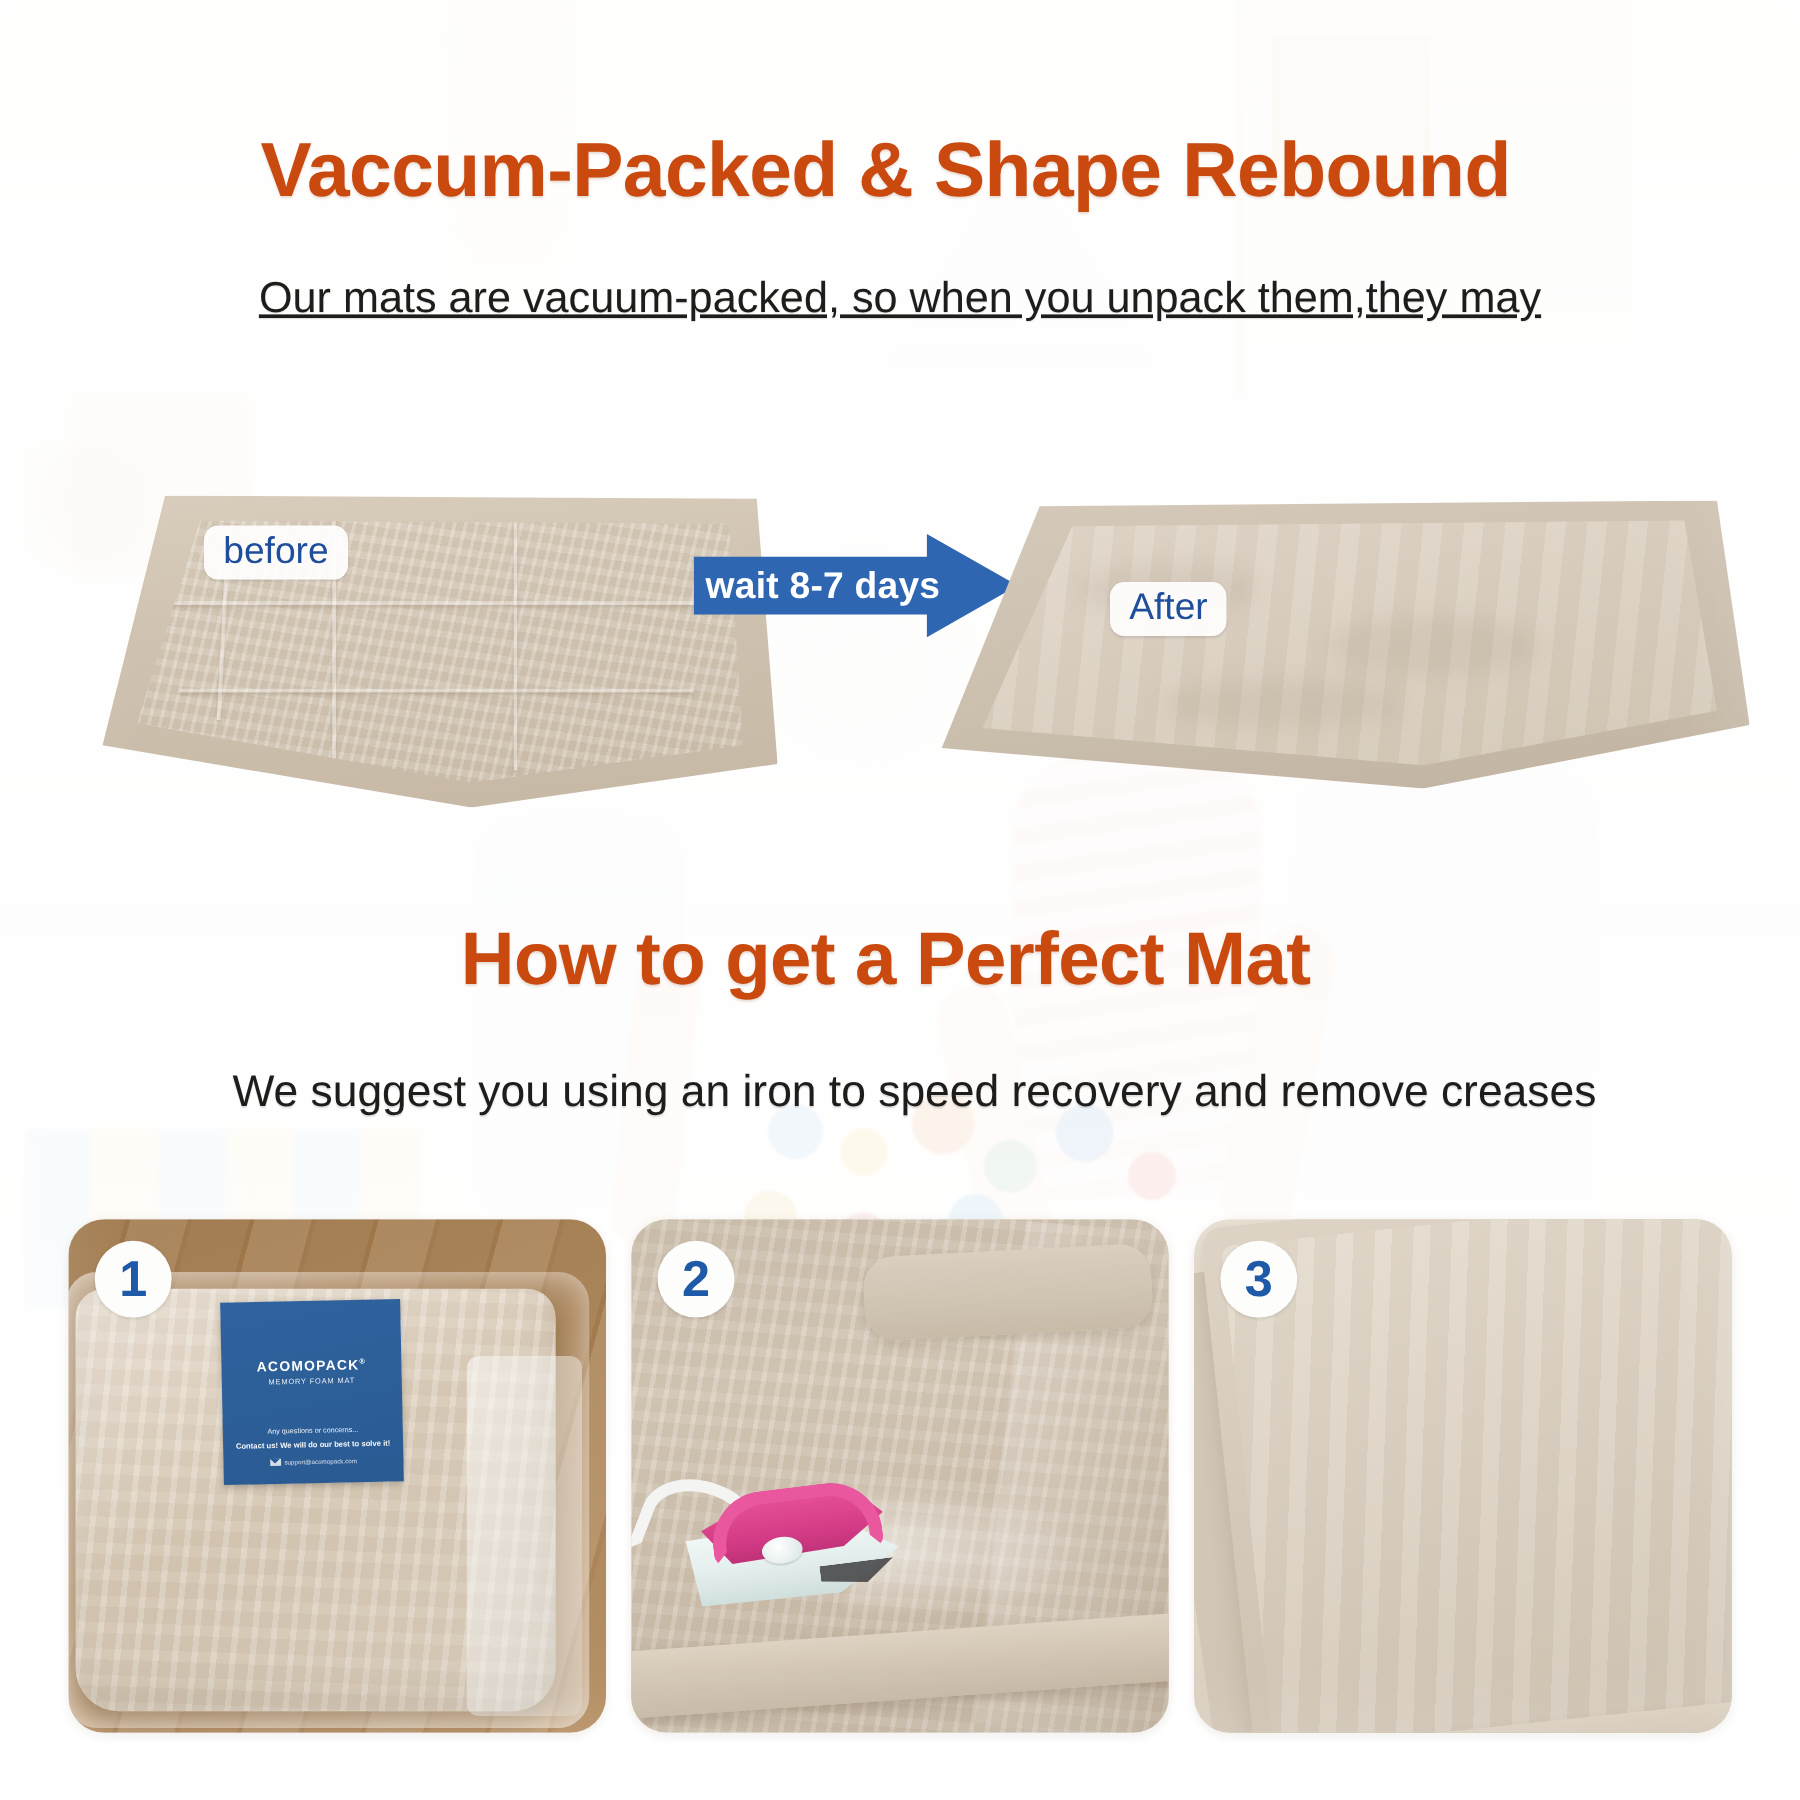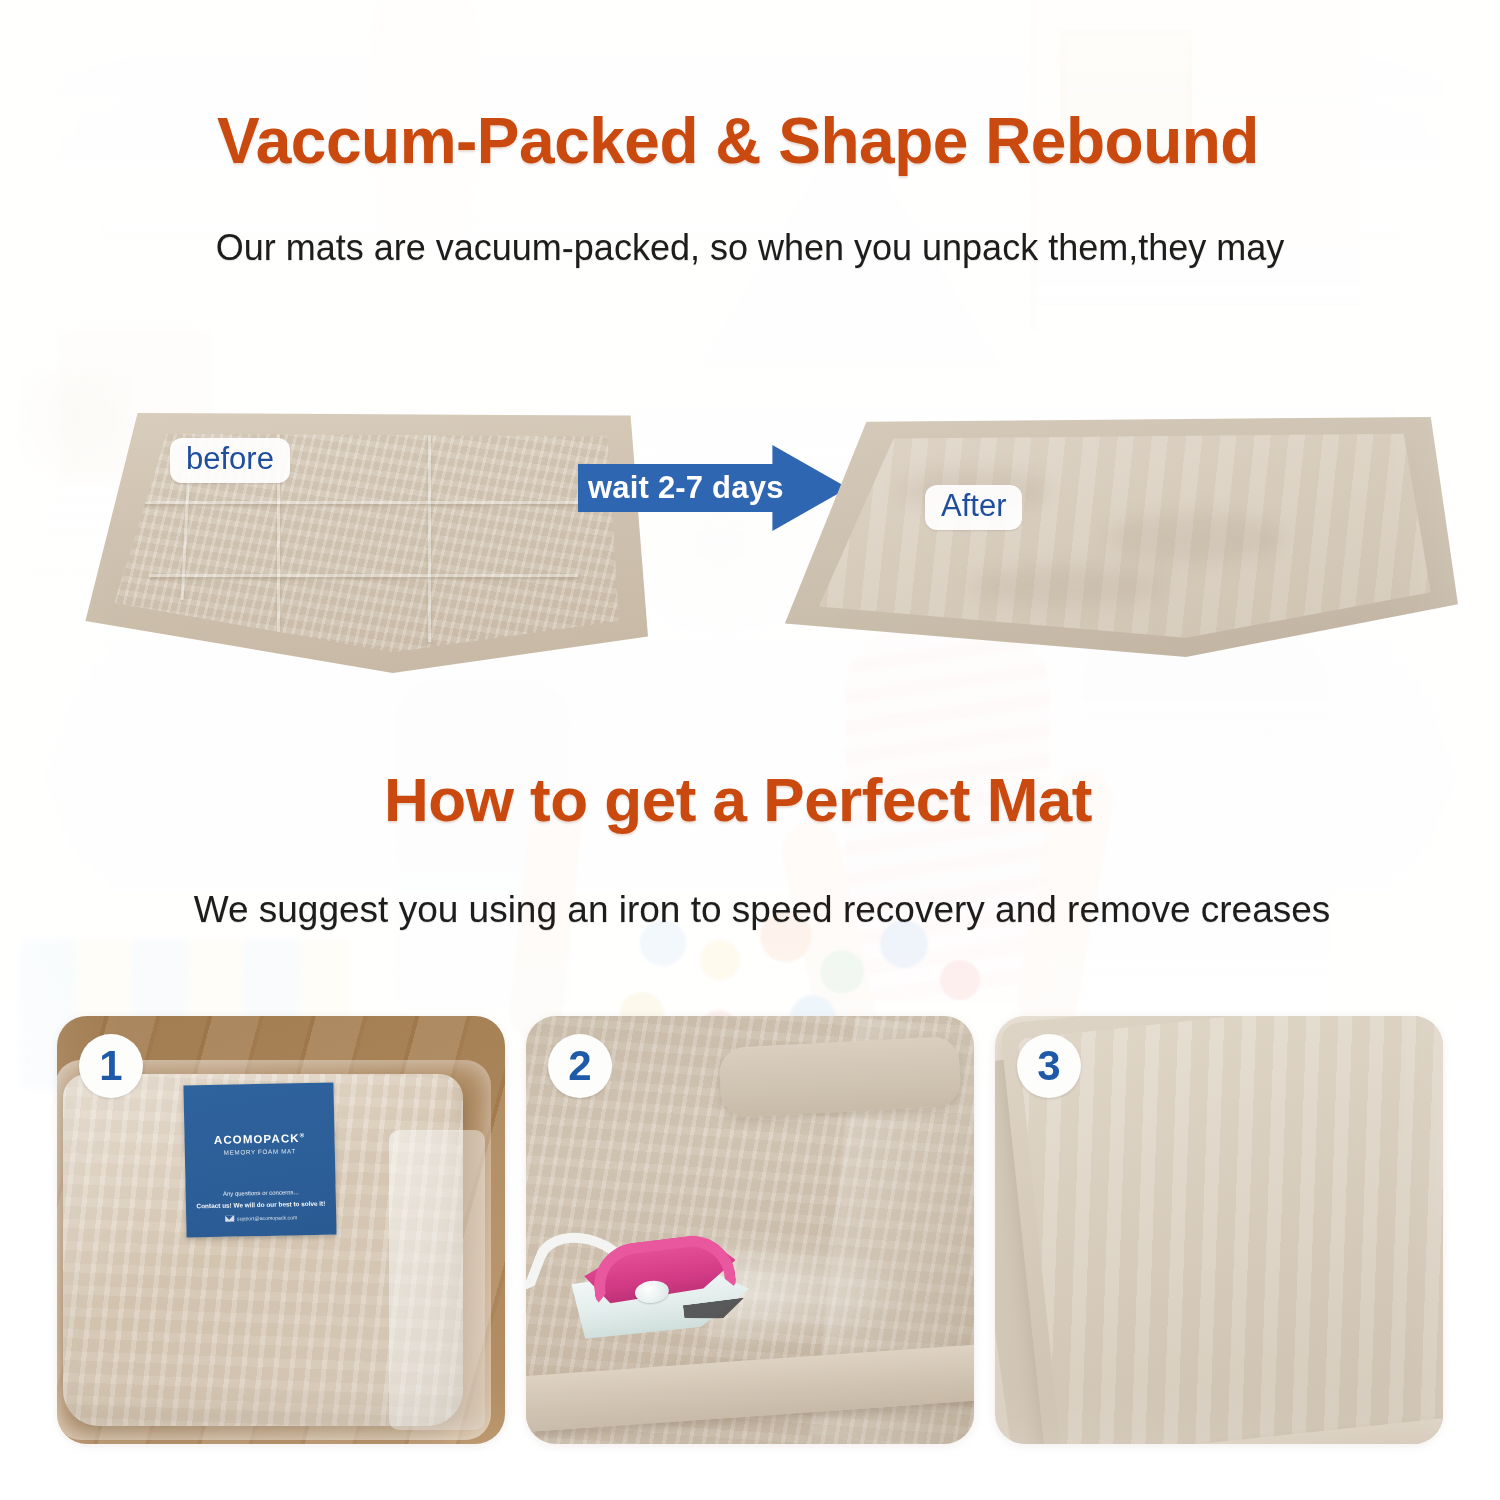--- a/index.html
+++ b/index.html
@@ -124,21 +124,21 @@
     white-space: nowrap;
   }
   #headline-1 { top: 104px; font-size: 64px; }
   #headline-2 { top: 764px; font-size: 62px; }
 
   .subline {
     position: absolute; left: 0; width: 1500px; text-align: center;
     color: #1e1d1c; font-size: 36px; line-height: 1.42;
     text-shadow: 0 1px 1px rgba(0,0,0,.12);
   }
-  #subline-1 { top: 222px; }
+  #subline-1 { top: 222px; text-decoration: underline; }
   #subline-2 { top: 884px; font-size: 37px; padding-left: 12px; }
 
   
   .compare { position: absolute; left: 0; top: 395px; width: 1256px; height: 295px; }
 
   .mat { position: absolute; }
 
   
   #mat-before {
     left: 68px; top: 18px; width: 580px; height: 260px;
@@ -457,21 +457,21 @@
           <div class="crease fold-h" style="left:12%; top:34%; width:78%;"></div>
           <div class="crease fold-h" style="left:14%; top:62%; width:74%;"></div>
           <div class="crease fold-v" style="left:20%; top:22%; height:50%; transform:rotate(3deg);"></div>
         </div>
       </div>
 
       <div class="pill" id="label-before">before</div>
 
       <div id="arrow-wait">
         <div class="arrow-shape"></div>
-        <div class="arrow-text">wait 2-7 days</div>
+        <div class="arrow-text">wait 8-7 days</div>
       </div>
 
       <div class="mat" id="mat-after">
         <div class="mat-body"></div>
         <div class="mat-inner">
           <div class="smudge" style="left:18%; top:22%; width:150px; height:42px;"></div>
           <div class="smudge" style="left:48%; top:40%; width:180px; height:50px;"></div>
           <div class="smudge" style="left:28%; top:62%; width:200px; height:40px;"></div>
         </div>
       </div>

